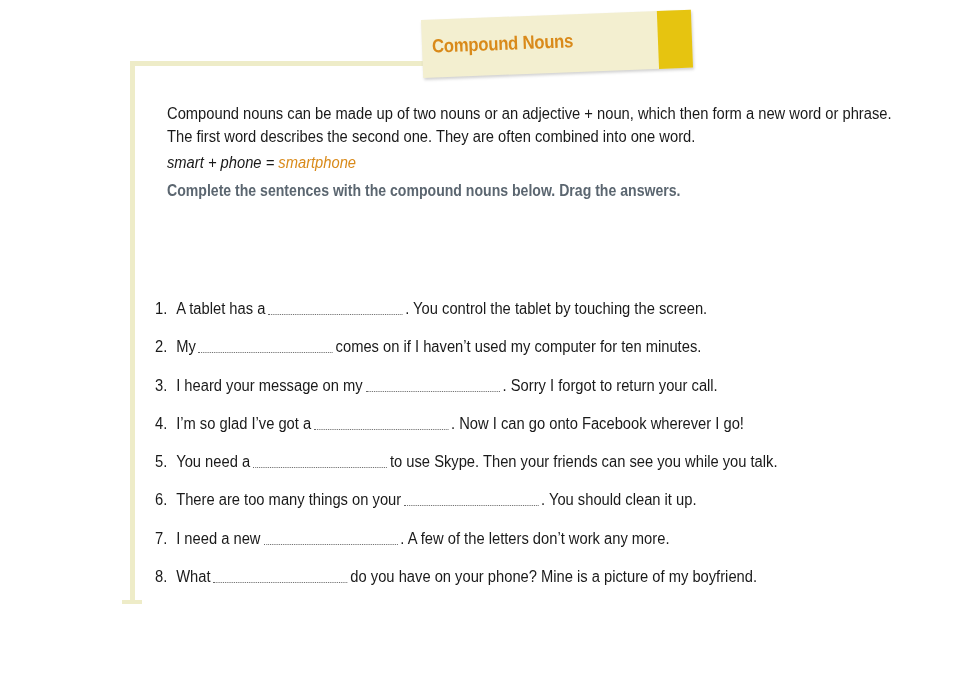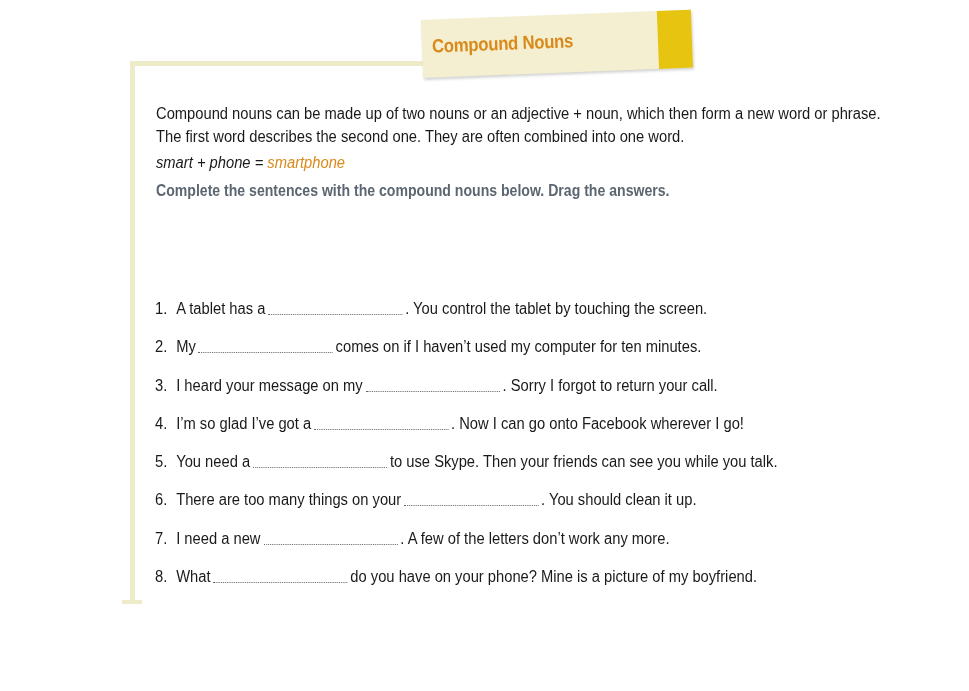--- a/index.html
+++ b/index.html
@@ -64,21 +64,21 @@
       top: 16px;
       font-size: 19px;
       font-weight: bold;
       color: #d98a1a;
       letter-spacing: -0.3px;
       transform: scaleX(0.88);
       transform-origin: left center;
     }
     .content {
       position: absolute;
-      left: 156px;
+      left: 167px;
       top: 102px;
       width: 760px;
     }
     .intro {
       font-size: 16px;
       line-height: 23px;
       margin: 0;
       transform: scaleX(0.92);
       transform-origin: left top;
       width: 800px;

